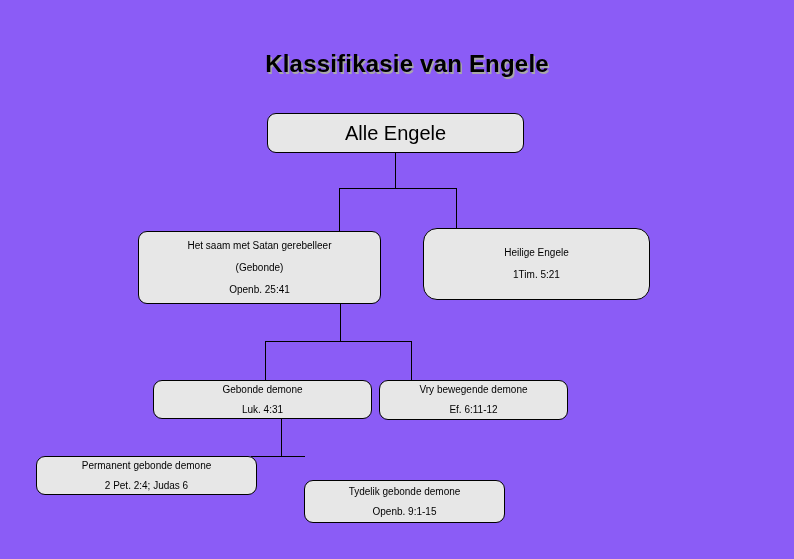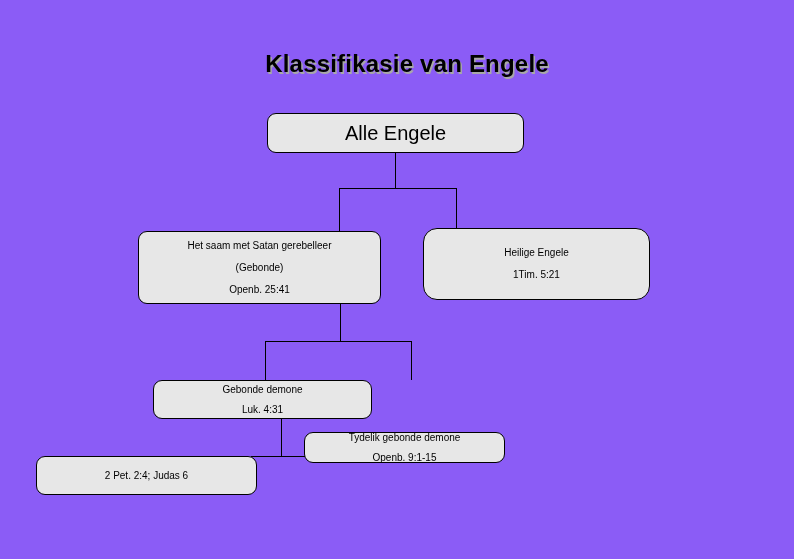--- a/index.html
+++ b/index.html
@@ -58,21 +58,21 @@
   .v { width: 1px; }
   .h { height: 1px; }
 
   
   #n-root      { left: 267px; top: 113px; width: 257px; height: 40px; }
   #n-rebelled  { left: 138px; top: 231px; width: 243px; height: 73px; }
   #n-heilige   { left: 423px; top: 228px; width: 227px; height: 72px; border-radius: 14px; }
   #n-gebonde   { left: 153px; top: 380px; width: 219px; height: 39px; }
   #n-vry       { left: 379px; top: 380px; width: 189px; height: 40px; }
   #n-permanent { left:  36px; top: 456px; width: 221px; height: 39px; }
-  #n-tydelik   { left: 304px; top: 432px; width: 201px; height: 31px; }
+  #n-tydelik   { left: 304px; top: 480px; width: 201px; height: 43px; }
 
   
   #c-v1 { left: 395px; top: 153px; height: 35px; }
   #c-h1 { left: 339px; top: 188px; width: 118px; }
   #c-v2 { left: 339px; top: 188px; height: 43px; }
   #c-v3 { left: 456px; top: 188px; height: 40px; }
   #c-v4 { left: 340px; top: 304px; height: 37px; }
   #c-h2 { left: 265px; top: 341px; width: 147px; }
   #c-v5 { left: 265px; top: 341px; height: 39px; }
   #c-v6 { left: 411px; top: 341px; height: 39px; }
@@ -110,22 +110,27 @@
   <div class="node l2" id="n-heilige">
     <div class="nl">Heilige Engele</div>
     <div class="nl">1Tim. 5:21</div>
   </div>
 
   <div class="node" id="n-gebonde">
     <div class="nl">Gebonde demone</div>
     <div class="nl">Luk. 4:31</div>
   </div>
 
+  <div class="node" id="n-vry">
+    <div class="nl">Vry bewegende demone</div>
+    <div class="nl">Ef. 6:11-12</div>
+  </div>
 
   <div class="node" id="n-permanent">
+    <div class="nl">Permanent gebonde demone</div>
     <div class="nl">2 Pet. 2:4; Judas 6</div>
   </div>
 
   <div class="node" id="n-tydelik">
     <div class="nl">Tydelik gebonde demone</div>
     <div class="nl">Openb. 9:1-15</div>
   </div>
 
 </div>
 

